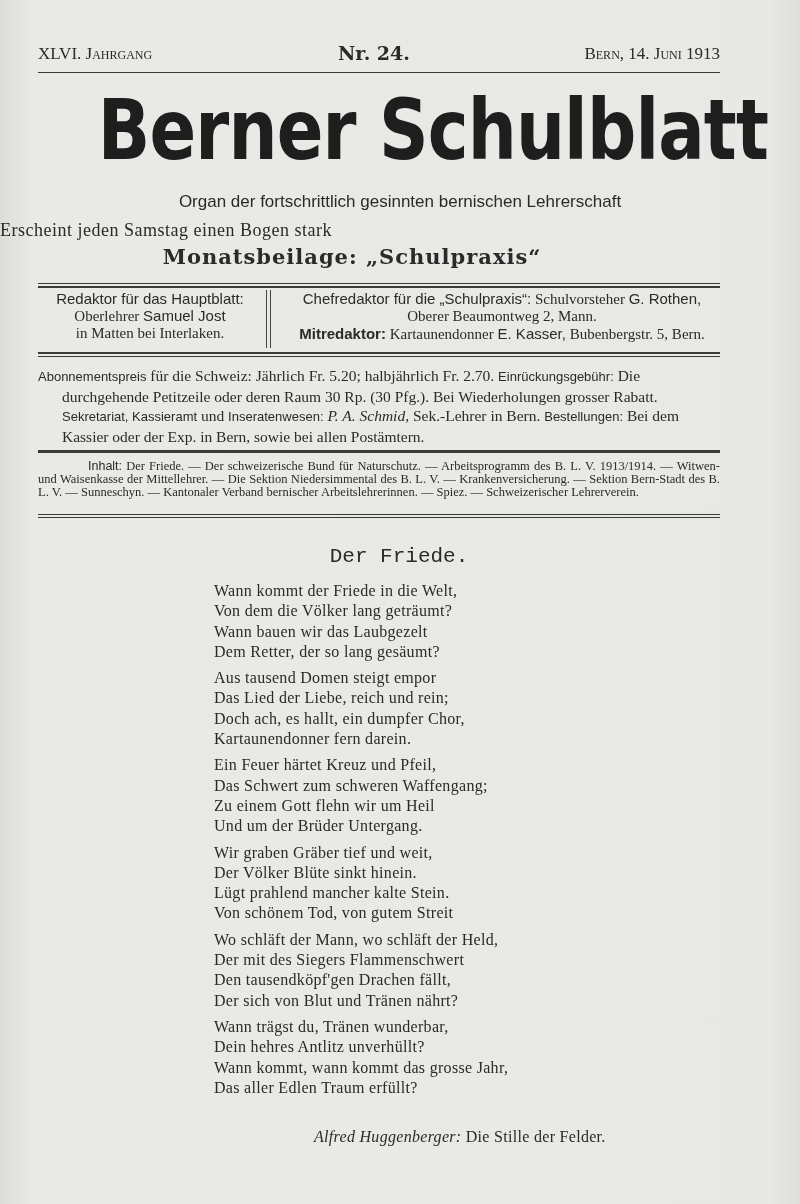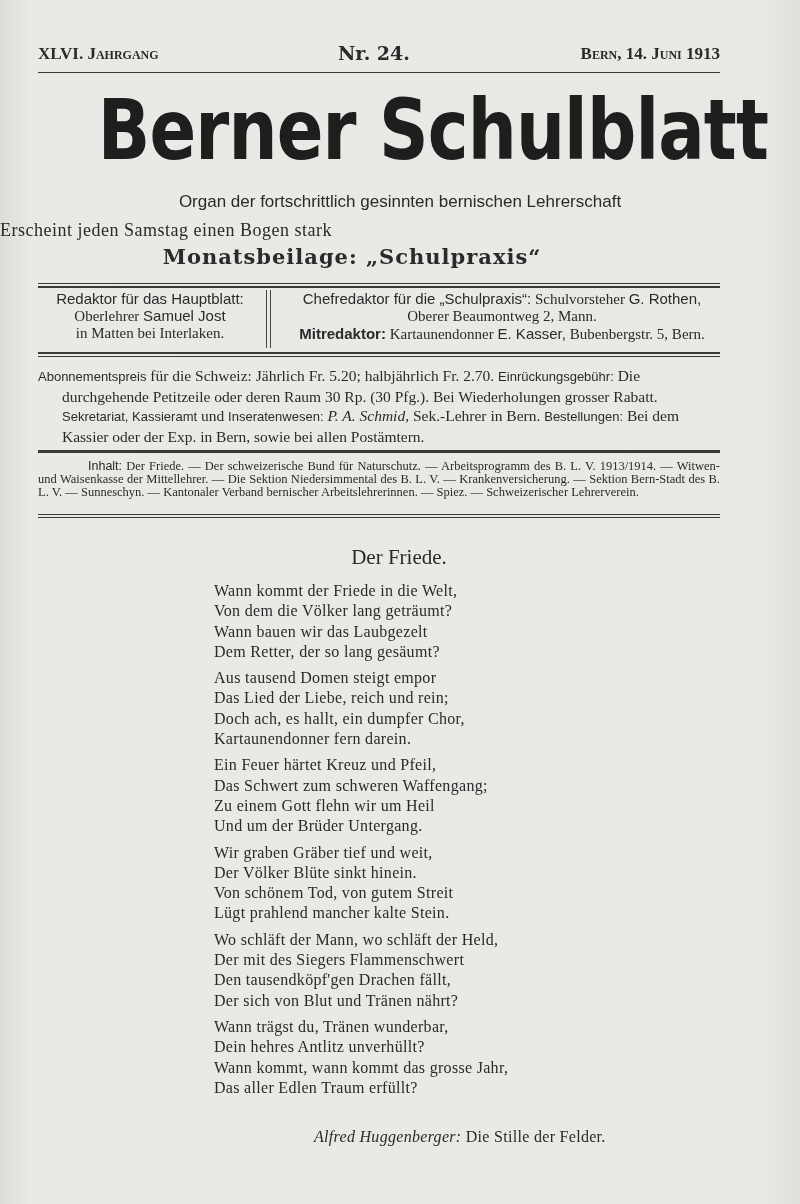--- a/index.html
+++ b/index.html
@@ -6,38 +6,38 @@
   body{width:800px;height:1204px;background:#e6e6e3;position:relative;overflow:hidden;
        font-family:"Liberation Serif","DejaVu Serif",serif;color:#2a2a2a;}
   .page{position:absolute;left:0;top:0;width:800px;height:1204px;
         background:linear-gradient(90deg,#dcdcd9 0%,#e9e9e6 4%,#e8e8e5 96%,#dededb 100%);}
   .cond{font-family:"Liberation Sans Narrow","Liberation Sans","DejaVu Sans",sans-serif;}
   .sans-b{font-family:"Liberation Sans","DejaVu Sans",sans-serif;font-weight:normal;}
   .topline{position:absolute;top:44px;left:38px;width:682px;height:24px;font-size:17px;}
   .topline .l{position:absolute;left:0;top:0;}
   .topline .c{position:absolute;left:300px;top:-2px;font-family:"DejaVu Serif",serif;font-weight:bold;font-size:19px;}
   .topline .r{position:absolute;right:0;top:0;}
-  .sc{font-variant:small-caps;font-weight:bold;}
+  .sc{font-variant:small-caps;}
   .rule{position:absolute;left:38px;width:682px;background:#3a3a3a;}
   .title{position:absolute;top:80px;left:36px;width:686px;text-align:center;
          font-family:"DejaVu Sans","Liberation Sans",sans-serif;font-weight:bold;
          font-size:84px;letter-spacing:-1px;transform:scaleX(0.82);transform-origin:center;
          color:#1e1e1e;line-height:100px;white-space:nowrap;}
   .sub1{position:absolute;top:192px;left:0;width:800px;text-align:center;font-size:17px;}
   .sub2{position:absolute;top:220px;left:0;width:728px;font-size:18px;letter-spacing:0.5px;}
   .sub3{position:absolute;top:244px;left:0;width:704px;text-align:center;font-family:"DejaVu Serif",serif;font-weight:bold;font-size:21px;letter-spacing:1px;}
   .ed{position:absolute;top:290px;font-size:15px;line-height:17px;}
   .ed.left{left:36px;width:228px;text-align:center;}
   .ed.right{left:282px;width:440px;text-align:center;}
   .vdiv{position:absolute;left:266px;top:290px;width:3px;height:58px;border-left:1px solid #444;border-right:1px solid #444;}
   .abo{position:absolute;top:366px;left:38px;width:682px;font-size:15.5px;line-height:19.5px;}
   .abo p{margin:0;padding-left:24px;text-indent:-24px;}
   .inhalt{position:absolute;top:460px;left:38px;width:682px;font-size:12.5px;line-height:13px;text-align:justify;}
   .poem-title{position:absolute;top:545px;left:0;width:798px;text-align:center;
-              font-family:Liberation Serif, serif;font-size:21px;}
+              font-family:Liberation Mono, monospace;font-size:21px;}
   .poem{position:absolute;top:581px;left:214px;width:460px;font-size:16px;line-height:20.3px;letter-spacing:0.3px;}
   .stanza{margin-bottom:6px;}
   .author{position:absolute;top:1128px;left:314px;font-size:16px;letter-spacing:0.3px;}
 </style>
 </head>
 <body>
 
 <div class="page">
 
   <div class="topline">
@@ -101,22 +101,22 @@
     </div>
     <div class="stanza">
       <div>Ein Feuer härtet Kreuz und Pfeil,</div>
         <div>Das Schwert zum schweren Waffengang;</div>
         <div>Zu einem Gott flehn wir um Heil</div>
         <div>Und um der Brüder Untergang.</div>
     </div>
     <div class="stanza">
       <div>Wir graben Gräber tief und weit,</div>
         <div>Der Völker Blüte sinkt hinein.</div>
+        <div>Lügt prahlend mancher kalte Stein.</div>
         <div>Von schönem Tod, von gutem Streit</div>
-        <div>Lügt prahlend mancher kalte Stein.</div>
     </div>
     <div class="stanza">
       <div>Wo schläft der Mann, wo schläft der Held,</div>
         <div>Der mit des Siegers Flammenschwert</div>
         <div>Den tausendköpf'gen Drachen fällt,</div>
         <div>Der sich von Blut und Tränen nährt?</div>
     </div>
     <div class="stanza">
       <div>Wann trägst du, Tränen wunderbar,</div>
         <div>Dein hehres Antlitz unverhüllt?</div>

